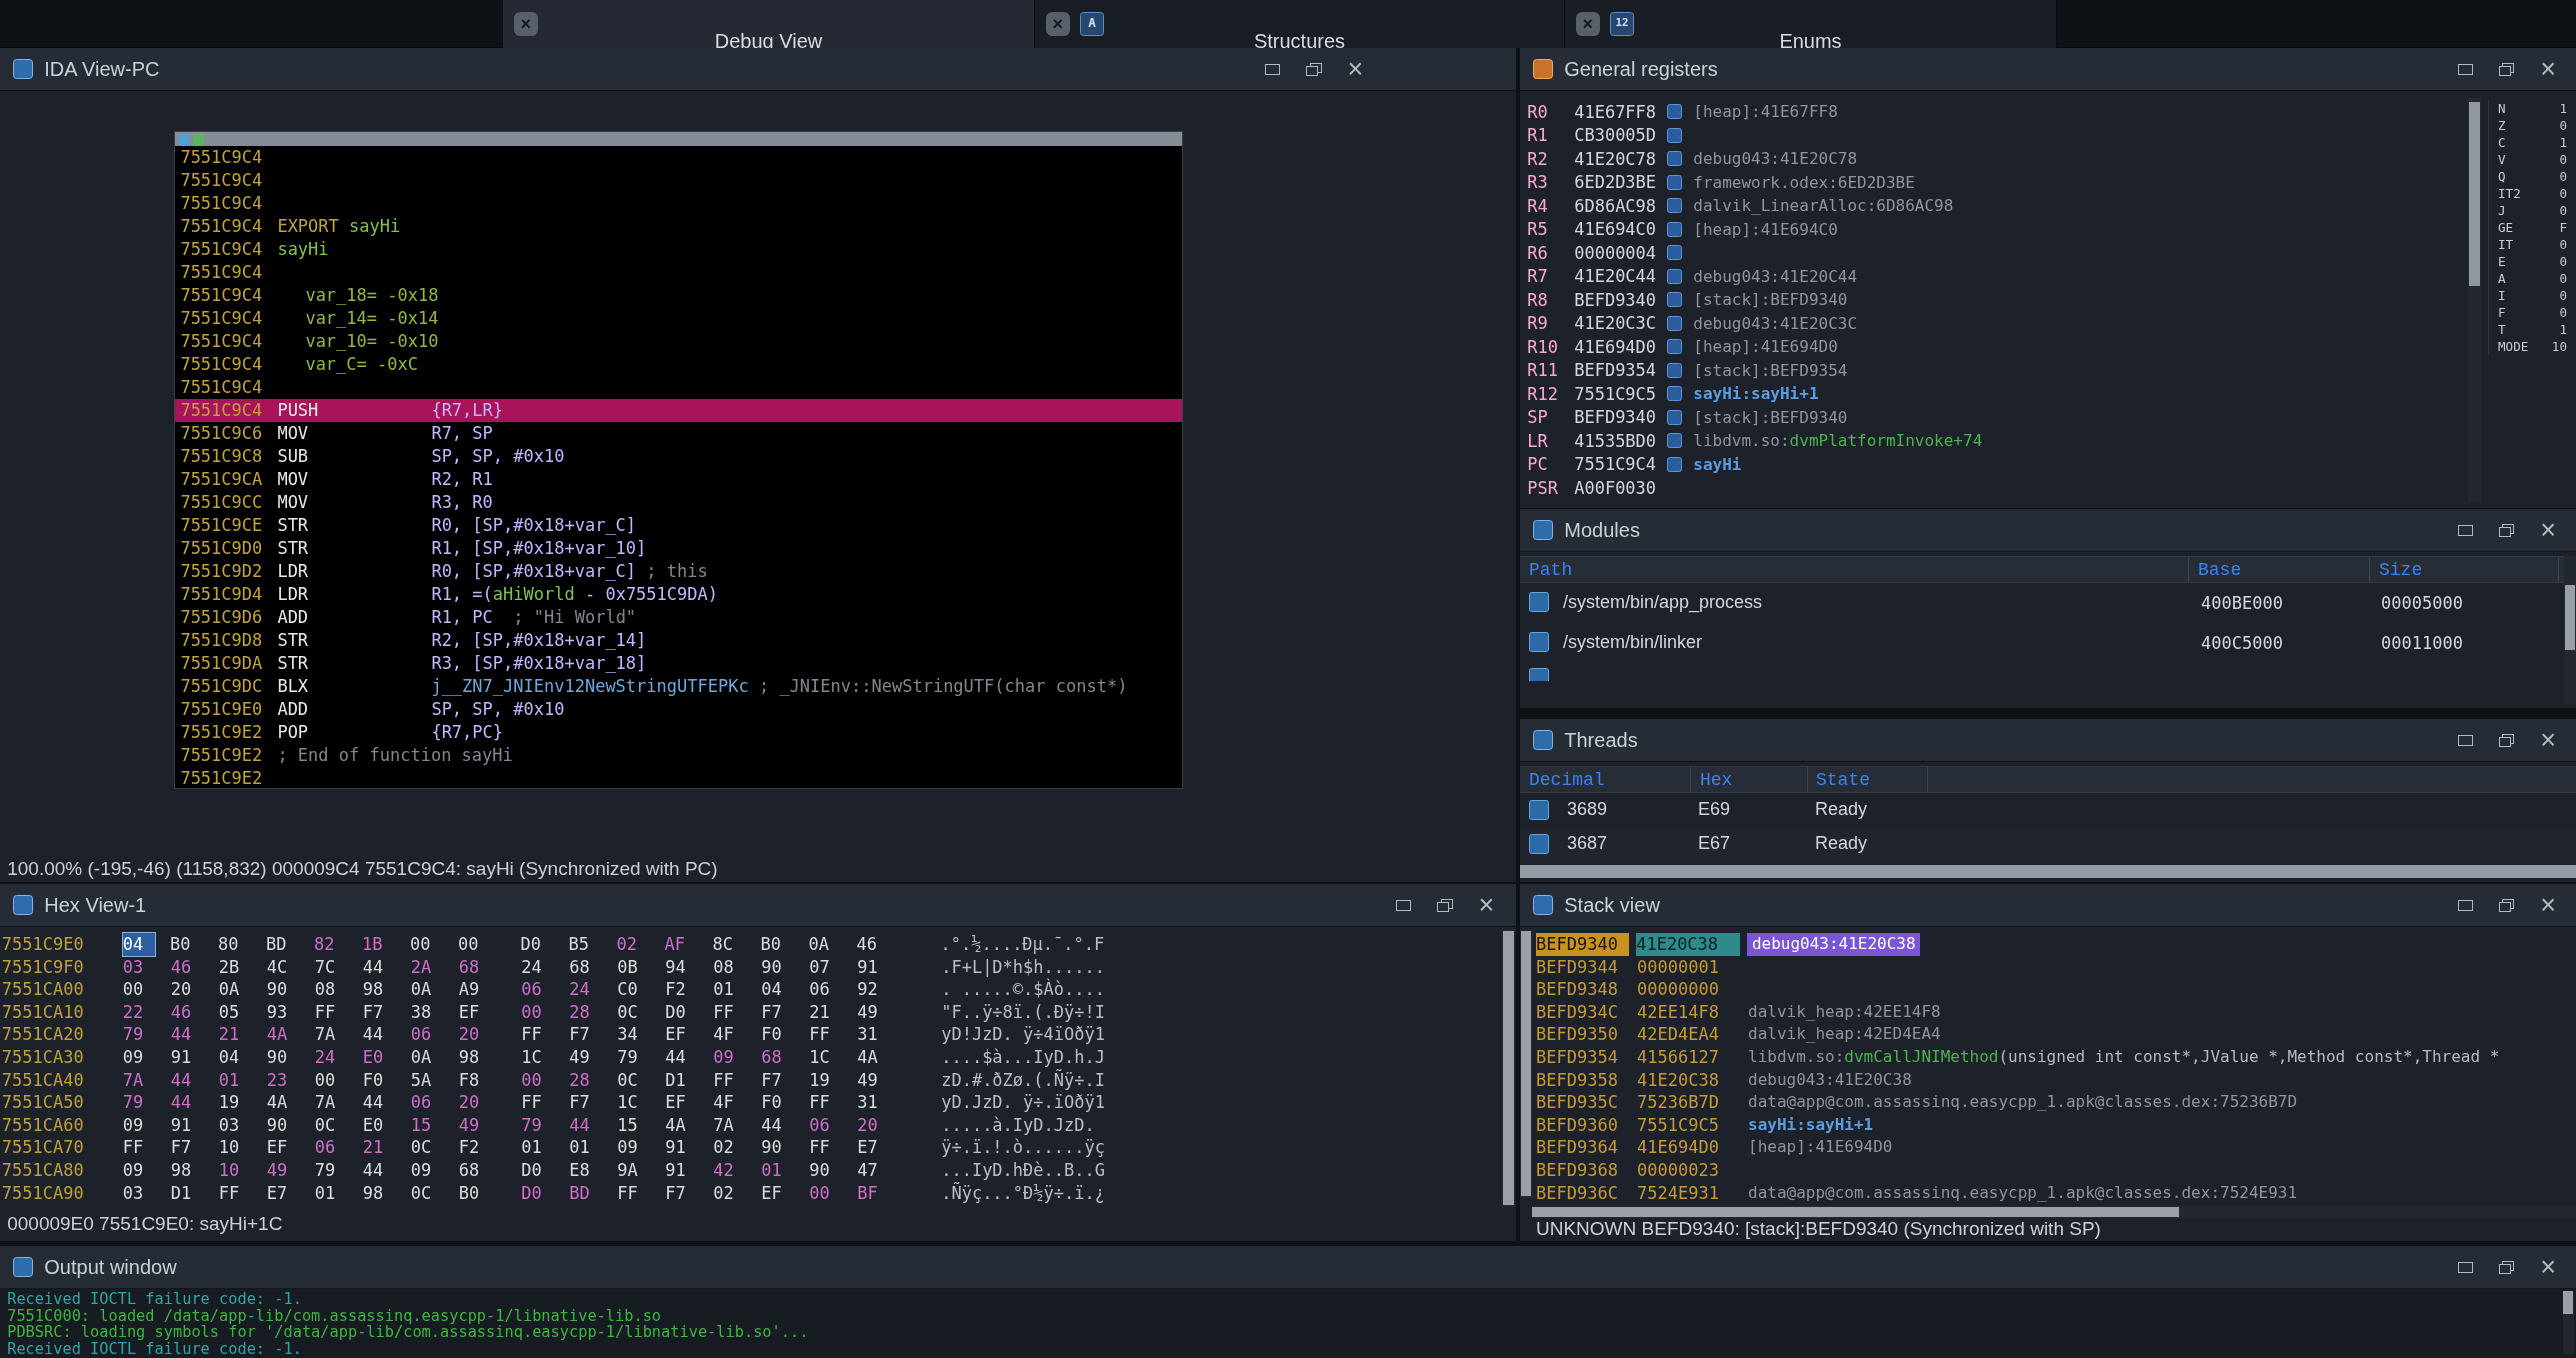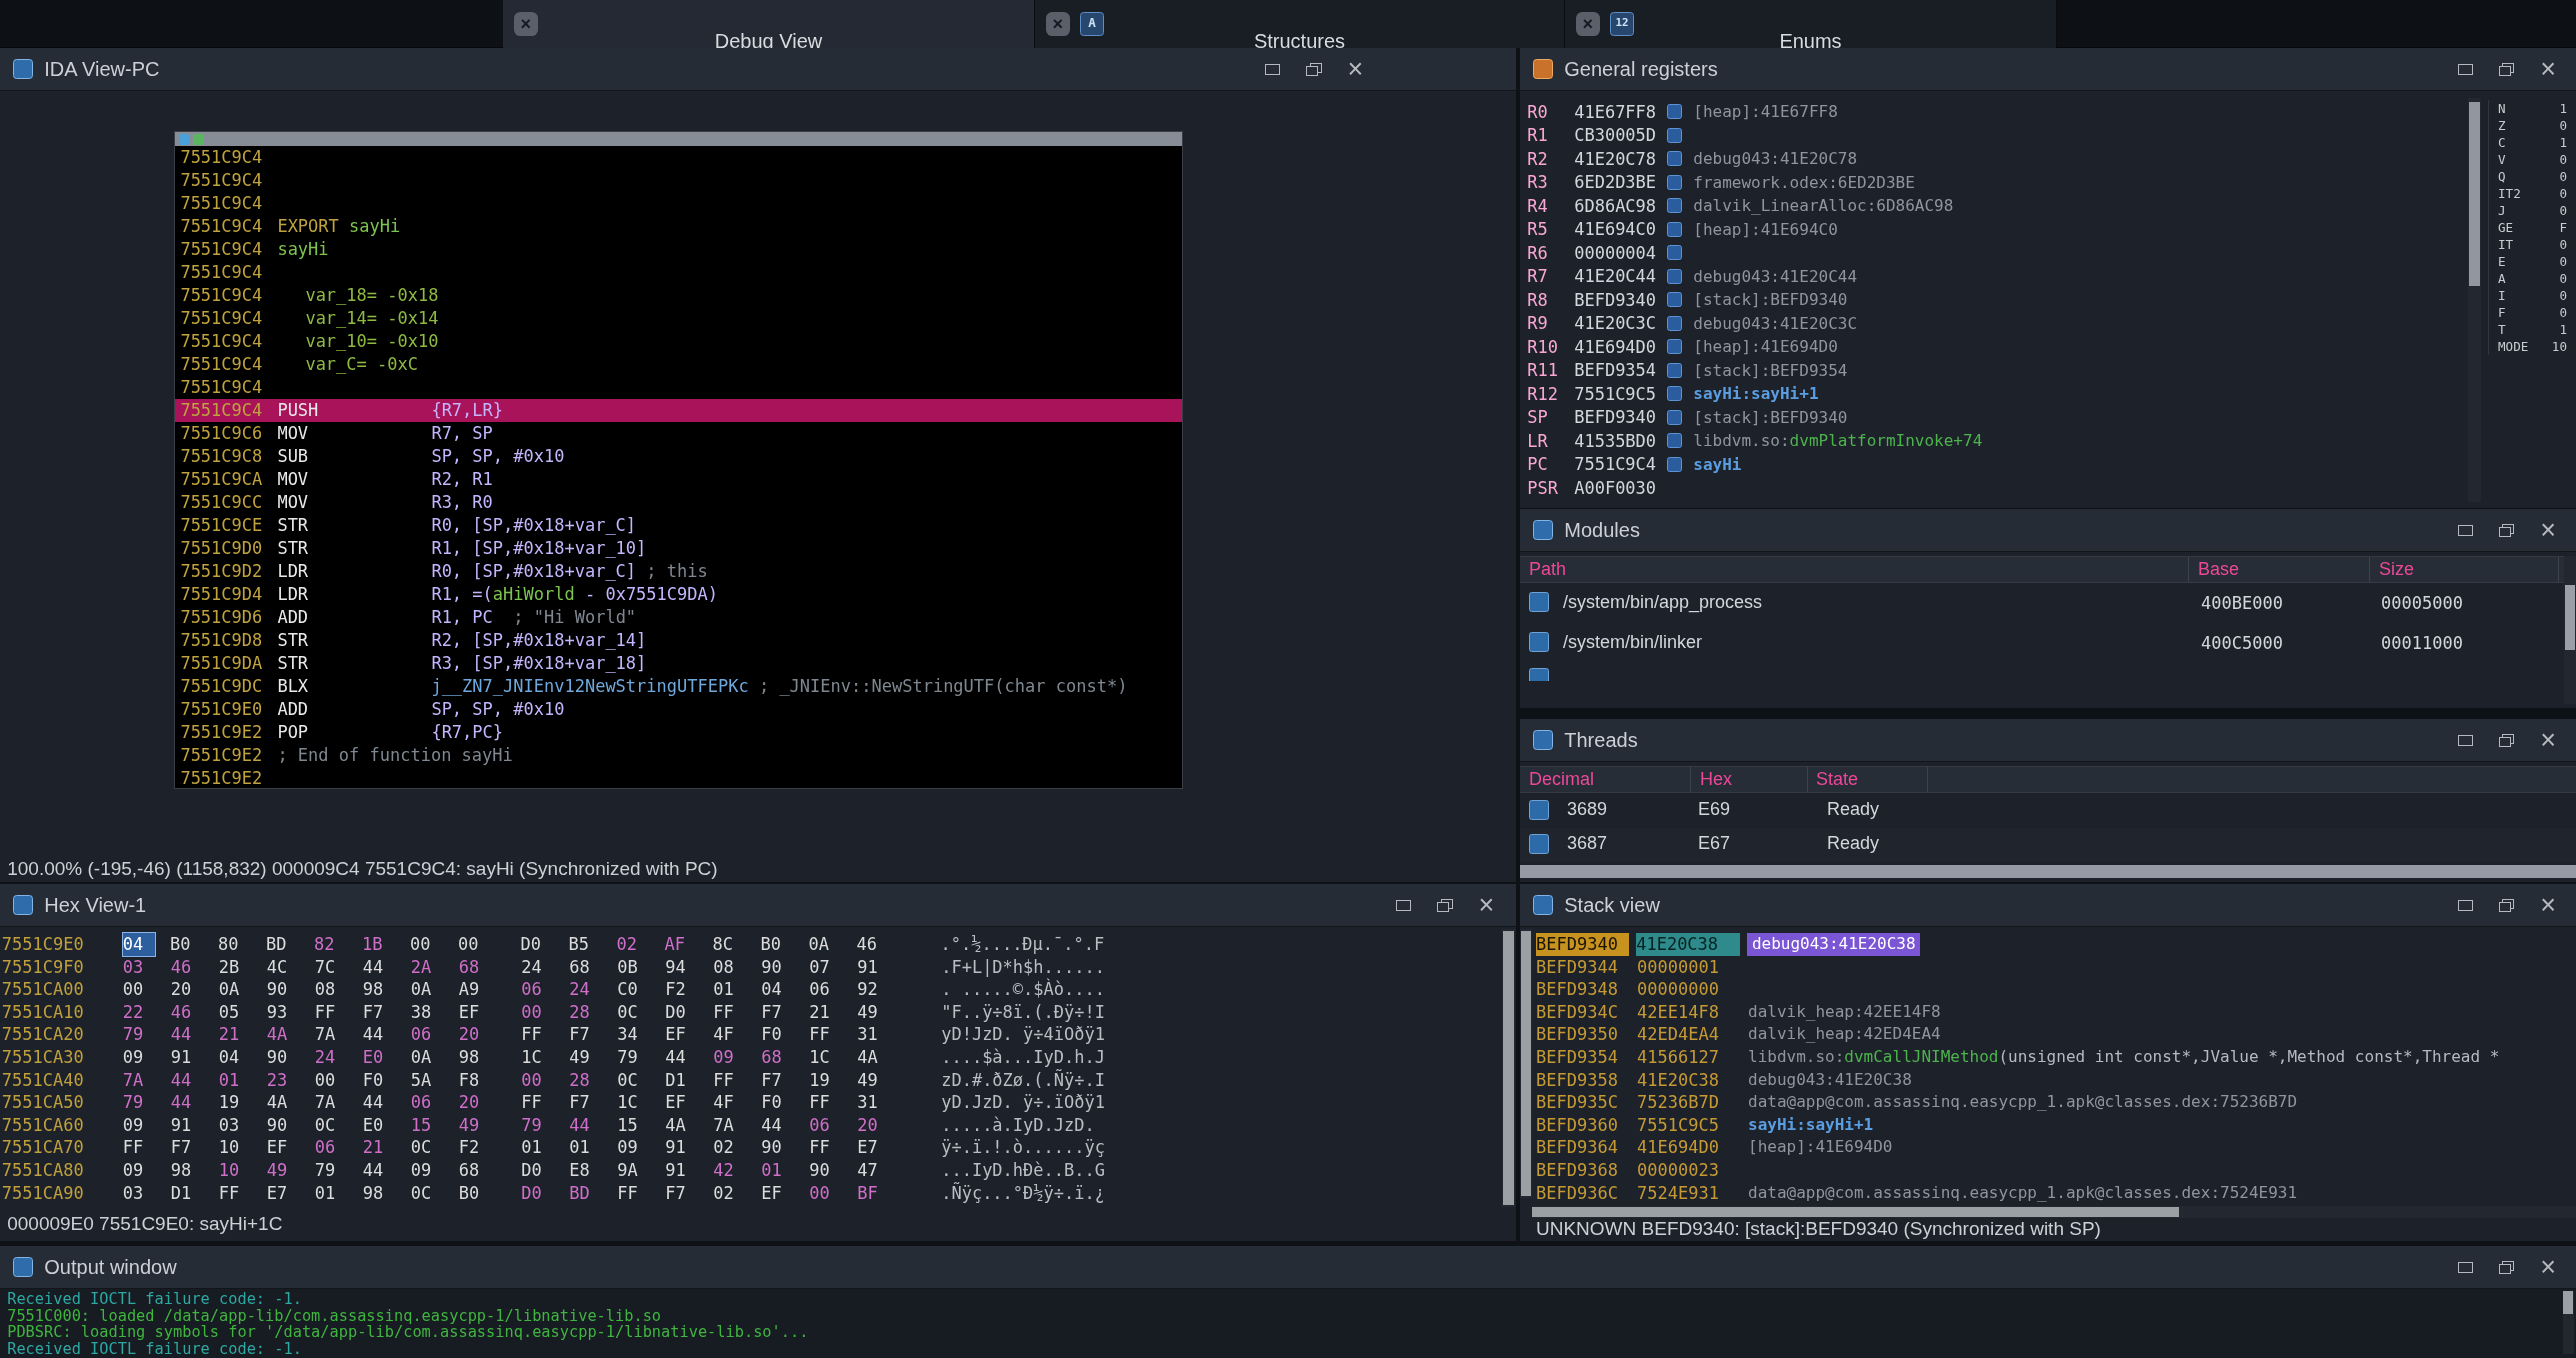--- a/index.html
+++ b/index.html
@@ -69,36 +69,36 @@
   .an-hp { background:#7a55d4; color:#ffffff; font-size:16px; padding:0 4.5px; }
   #reg-scroll { position:absolute; left:948px; top:50px; width:12.6px; height:404px; background:#232830; }
   #reg-scroll .thumb { position:absolute; left:0.9px; right:0.9px; top:3.6px; height:184px; background:#9197a1; }
   #flag-col { position:absolute; right:9px; top:52px; width:79px; border-left:0.9px solid #30353e; padding-left:9px; }
   .flag-row { display:flex; justify-content:space-between; height:17px; line-height:17px;
               font-family:"DejaVu Sans Mono", monospace; font-size:12.6px; color:#c8ccd2; }
 
   
   .tbl-head { position:absolute; left:0; right:0; height:27px; background:#272d36; border-top:0.9px solid #343a44; border-bottom:0.9px solid #343a44; }
   .th { position:absolute; top:0; bottom:0; padding-left:9px; display:flex; align-items:center;
-        font-size:18px; color:#ec4899; border-right:0.9px solid #3c434d; }
+        font-size:18px; color:#3b82f6; border-right:0.9px solid #3c434d;font-family:Liberation Mono, monospace; }
   .row-icon { position:absolute; left:9px; top:8px; width:20px; height:20px; border-radius:2.7px; background:#2d6aa8; border:1.8px solid #6fa3d8; }
   .mod-row { position:relative; height:40px; }
   .mod-path { position:absolute; left:43px; top:8px; font-size:18px; color:#d3d7dd; }
   .mod-base { position:absolute; left:681px; top:9px; font-size:17px; color:#d3d7dd; }
   .mod-size { position:absolute; left:861px; top:9px; font-size:17px; color:#d3d7dd; }
   #mod-partial { position:absolute; left:0; right:12.6px; top:154px; height:18px; overflow:hidden; }
   #mod-partial .row-icon { top:5.4px; }
   #mod-scroll { position:absolute; right:0; top:47px; width:11.7px; bottom:3.6px; background:#232830; }
   #mod-scroll .thumb { position:absolute; left:0.9px; right:0.9px; top:29px; height:65px; background:#9aa0a8; }
   .thr-row { position:relative; height:34px; }
   .thr-row:nth-child(even) { background:#20252d; }
   .thr-row .row-icon { top:6.3px; }
   .thr-dec  { position:absolute; left:47px;  top:5.4px; font-size:18px; color:#d3d7dd; }
   .thr-hex  { position:absolute; left:178px; top:5.4px; font-size:18px; color:#d3d7dd; }
-  .thr-state{ position:absolute; left:295px; top:5.4px; font-size:18px; color:#d3d7dd;margin-left:12px; }
+  .thr-state{ position:absolute; left:295px; top:5.4px; font-size:18px; color:#d3d7dd; }
   #thr-hscroll { position:absolute; left:0; right:0; top:146px; height:12.6px; background:#959ba4; }
 
   
   #hex-rows { position:absolute; left:1.8px; top:49px; right:18px; }
   .hex-row { height:22.6px; line-height:22.6px; display:flex; font-family:"DejaVu Sans Mono", monospace; font-size:17px; white-space:pre; }
   .hex-addr { display:inline-block; width:121px; color:#bfa03c; flex:0 0 auto; }
   .hx { display:inline-block; width:48px; color:#dcdcdc; flex:0 0 auto; }
   .hx.g8 { margin-left:14.4px; }
   .hx.pk { color:#cf6fc9; }
   .hx.sel { background:#2d5f9e; color:#ffffff; outline:0.9px solid #89b4ea; width:32px; margin-right:15.3px; }

